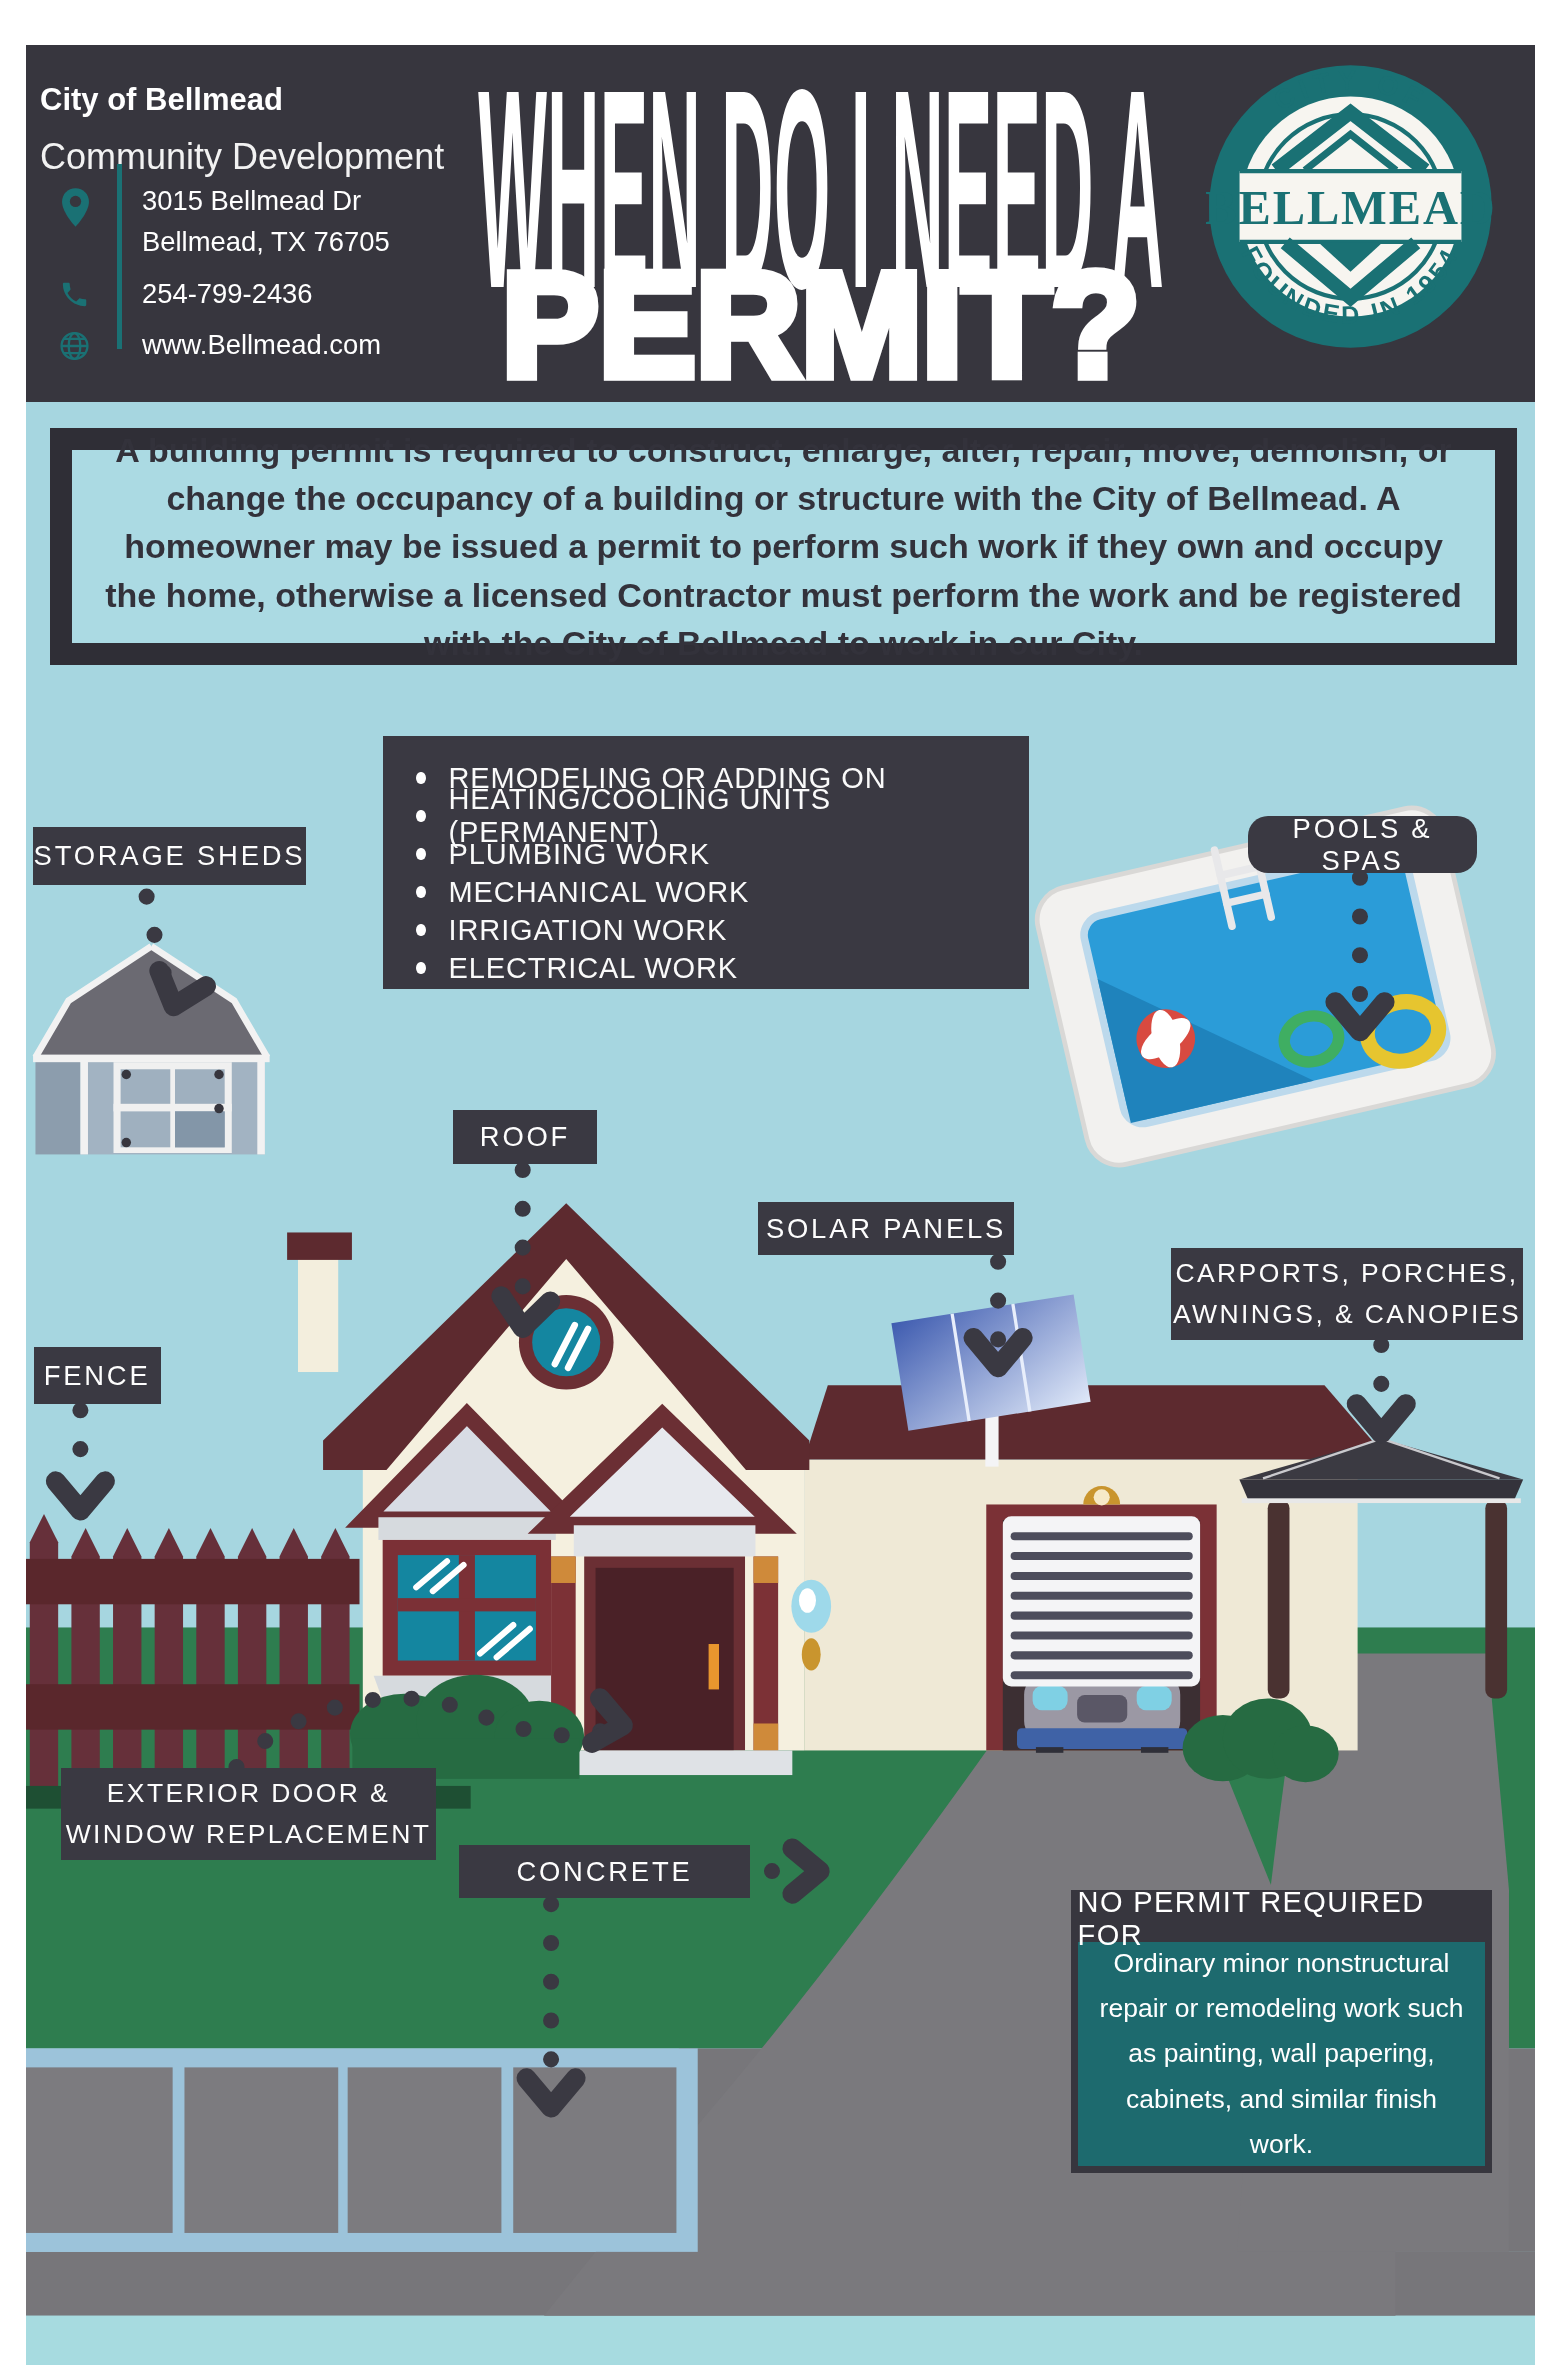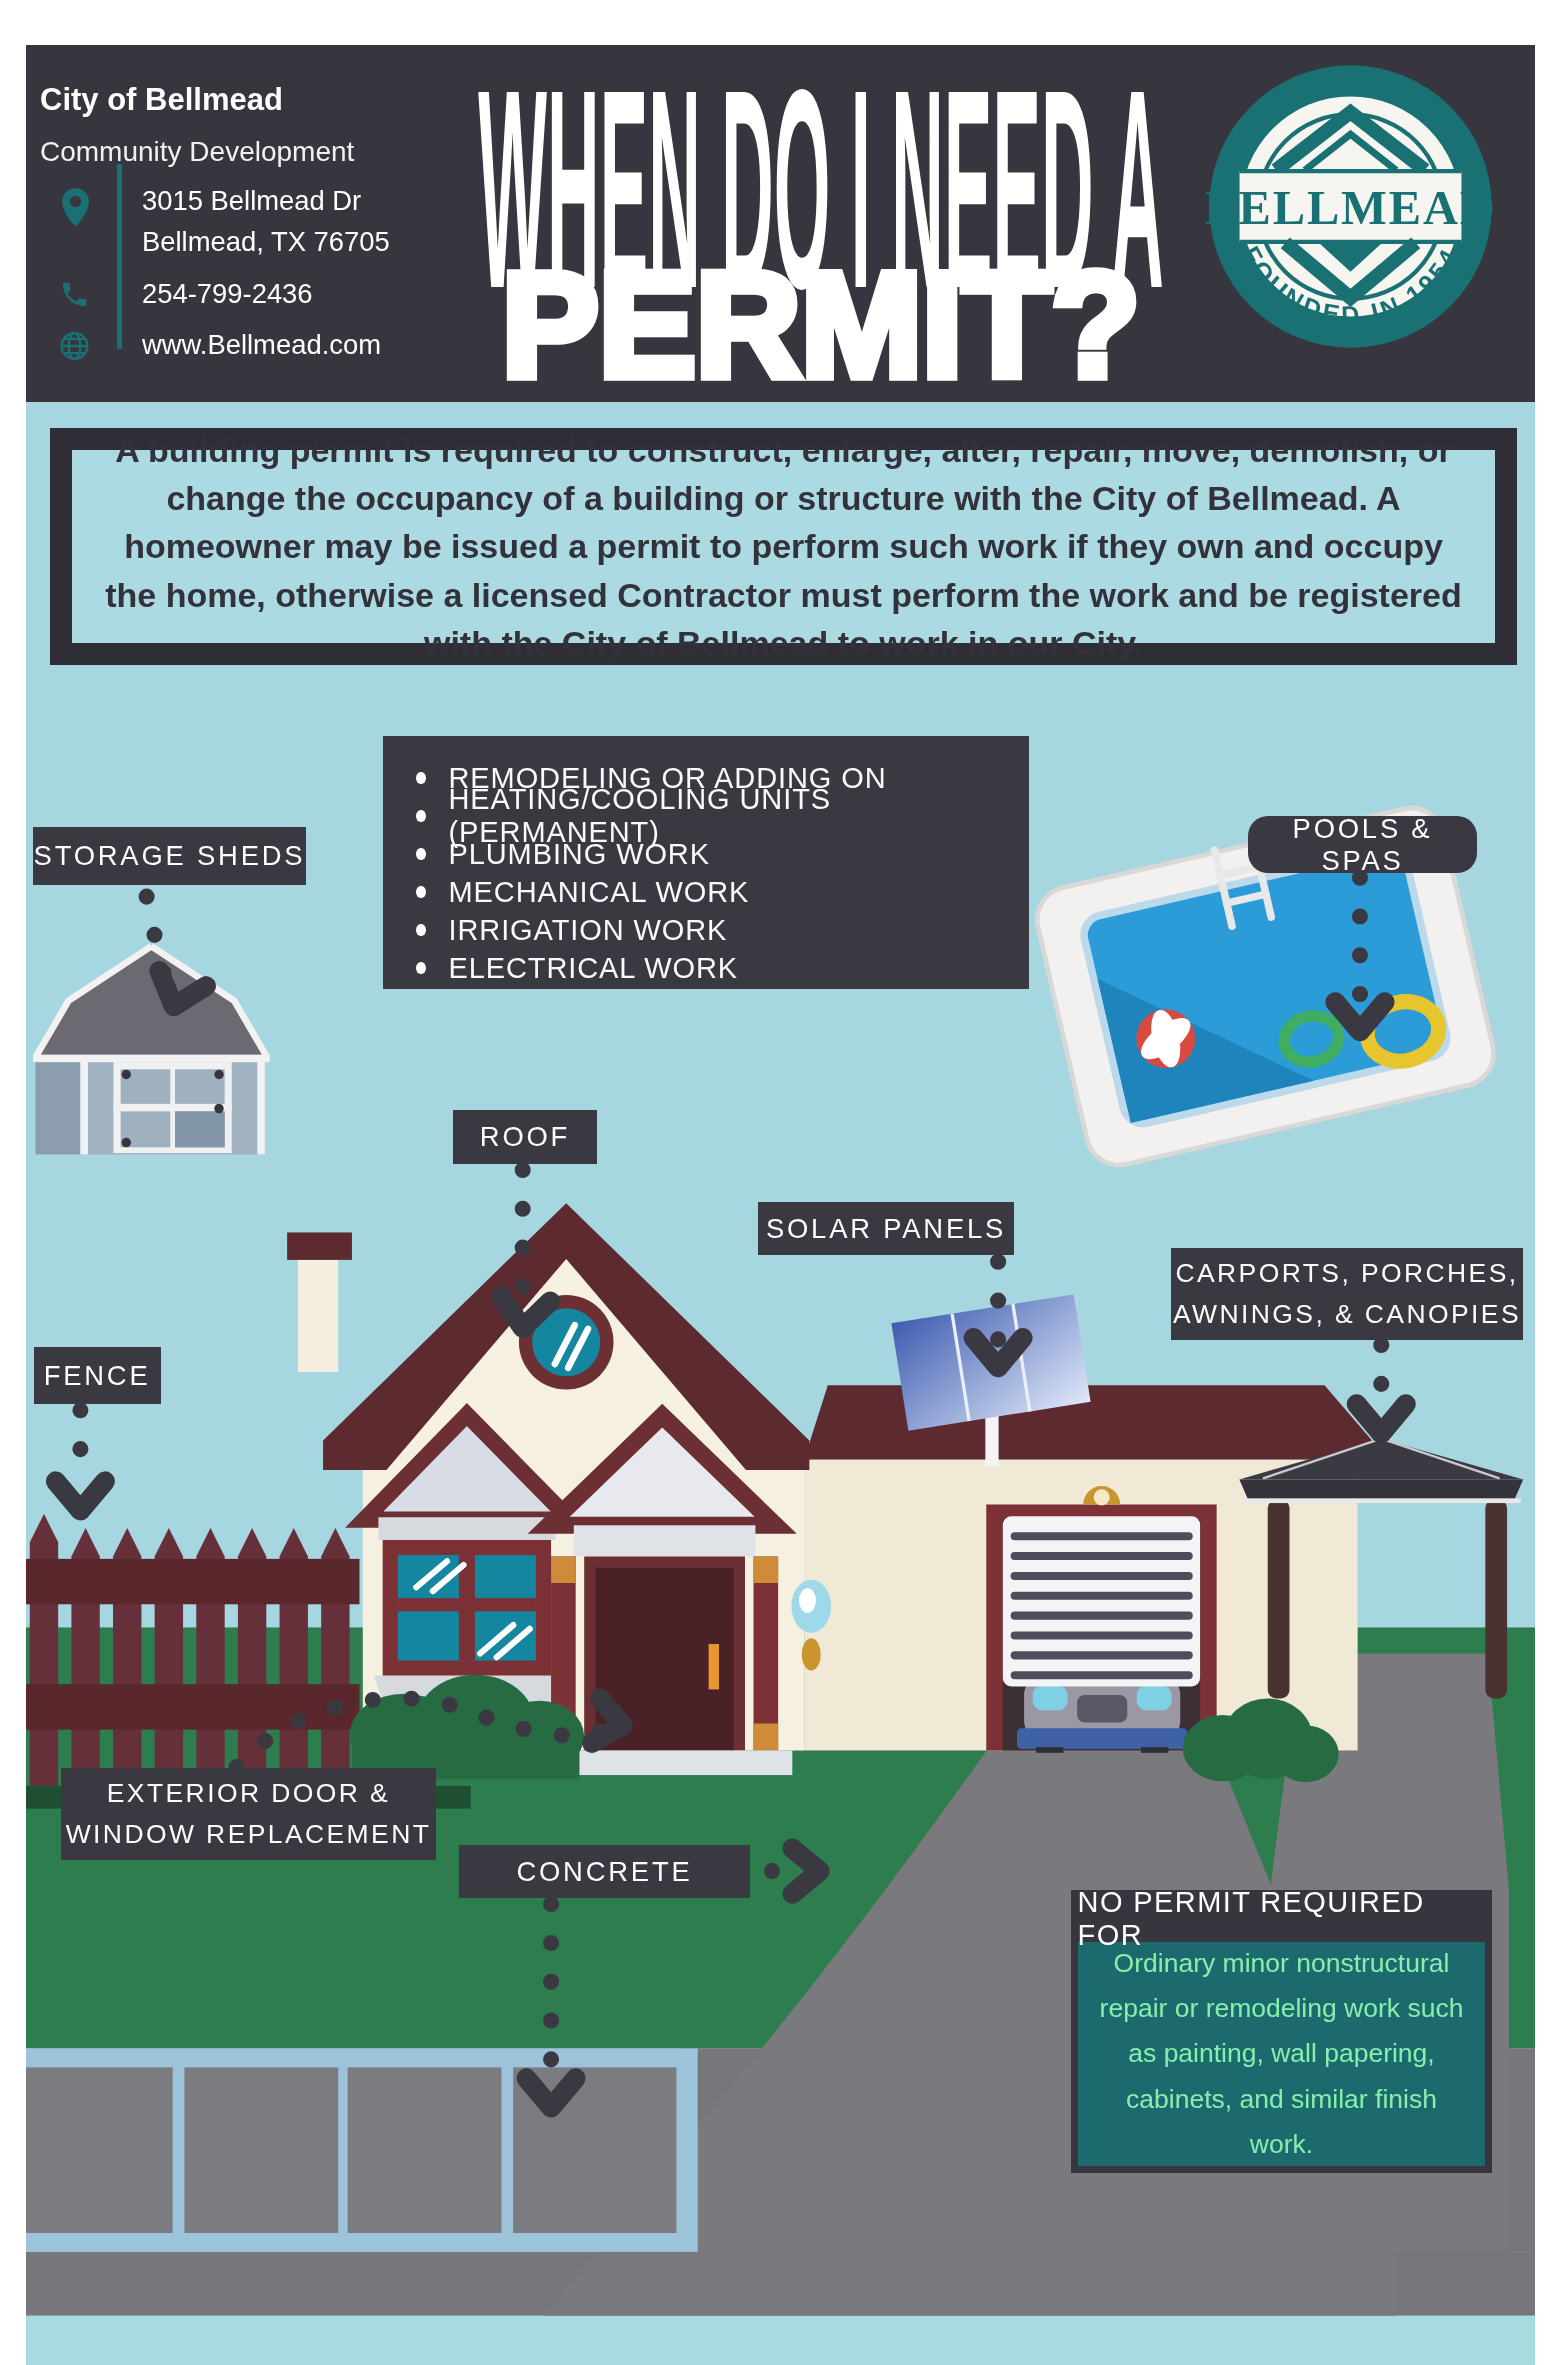--- a/index.html
+++ b/index.html
@@ -4,21 +4,21 @@
 <style>
   html,body{margin:0;padding:0;background:#ffffff;}
   .page{position:relative;width:1561px;height:2413px;background:#ffffff;overflow:hidden;
         font-family:"Liberation Sans",sans-serif;}
   .poster{position:absolute;left:26px;top:45px;width:1509px;height:2330px;background:#a6d6e0;overflow:hidden;}
   .scene{position:absolute;left:0;top:0;width:1509px;height:2330px;z-index:1;}
 
   
   .header{position:absolute;left:0;top:0;width:1509px;height:357px;background:#37363e;z-index:2;}
   .org{position:absolute;left:14px;top:37px;font-size:31px;font-weight:bold;color:#ffffff;text-align:center;}
-  .dept{position:absolute;left:14px;top:91px;font-size:28px;color:#f2f2f2;}
+  .dept{position:absolute;left:14px;top:91px;font-size:36px;color:#f2f2f2;}
   .c-line{position:absolute;font-size:27.4px;color:#ffffff;}
   .addr1{left:116px;top:140px;} .addr2{left:116px;top:181px;}
   .phone{left:116px;top:233px;} .web{left:116px;top:284px;}
   .c-icon{position:absolute;width:31px;height:41px;}
   .i-pin{left:34px;top:142px;} .i-phone{left:33px;top:233px;height:33px;} .i-globe{left:33px;top:284px;height:34px;}
   .c-rule{position:absolute;left:91px;top:119px;width:4.7px;height:185px;background:#1a7174;}
   .title-svg{position:absolute;left:426px;top:0;width:738px;height:357px;}
   .t1{fill:#ffffff;font-weight:bold;}
   .t2{fill:#ffffff;font-weight:bold;stroke:#ffffff;stroke-width:20px;}
   .seal-svg{position:absolute;left:1180px;top:16.6px;width:289px;height:289px;}
@@ -50,21 +50,21 @@
   #lb-exterior{left:35px;  top:1723px;width:375px;height:92px;font-size:26.5px;line-height:1.55;letter-spacing:2.4px;}
   #lb-concrete{left:433px; top:1800px;width:291px;height:53px;}
 
   
   .nopermit{position:absolute;left:1045px;top:1845px;width:421px;height:283px;background:#37363e;z-index:2;
             box-sizing:border-box;padding:6.6px;}
   .np-title{height:45px;display:flex;align-items:center;justify-content:center;
             color:#ffffff;font-size:29px;letter-spacing:1.4px;}
   .np-body{background:#1d6a6e;height:calc(100% - 45px);box-sizing:border-box;
            display:flex;align-items:center;justify-content:center;padding:9.5px 19px;}
-  .np-body p{margin:0;color:#86efac;font-size:26.5px;line-height:1.7;text-align:center;}
+  .np-body p{margin:0;color:#ffffff;font-size:26.5px;line-height:1.7;text-align:center;}
 </style>
 </head>
 <body>
 
 <div class="page">
   <div class="poster">
 
     <svg class="scene" viewBox="0 0 3190 4925">
       <defs>
         <linearGradient id="panelGrad" x1="0" y1="0" x2="1" y2="1">

